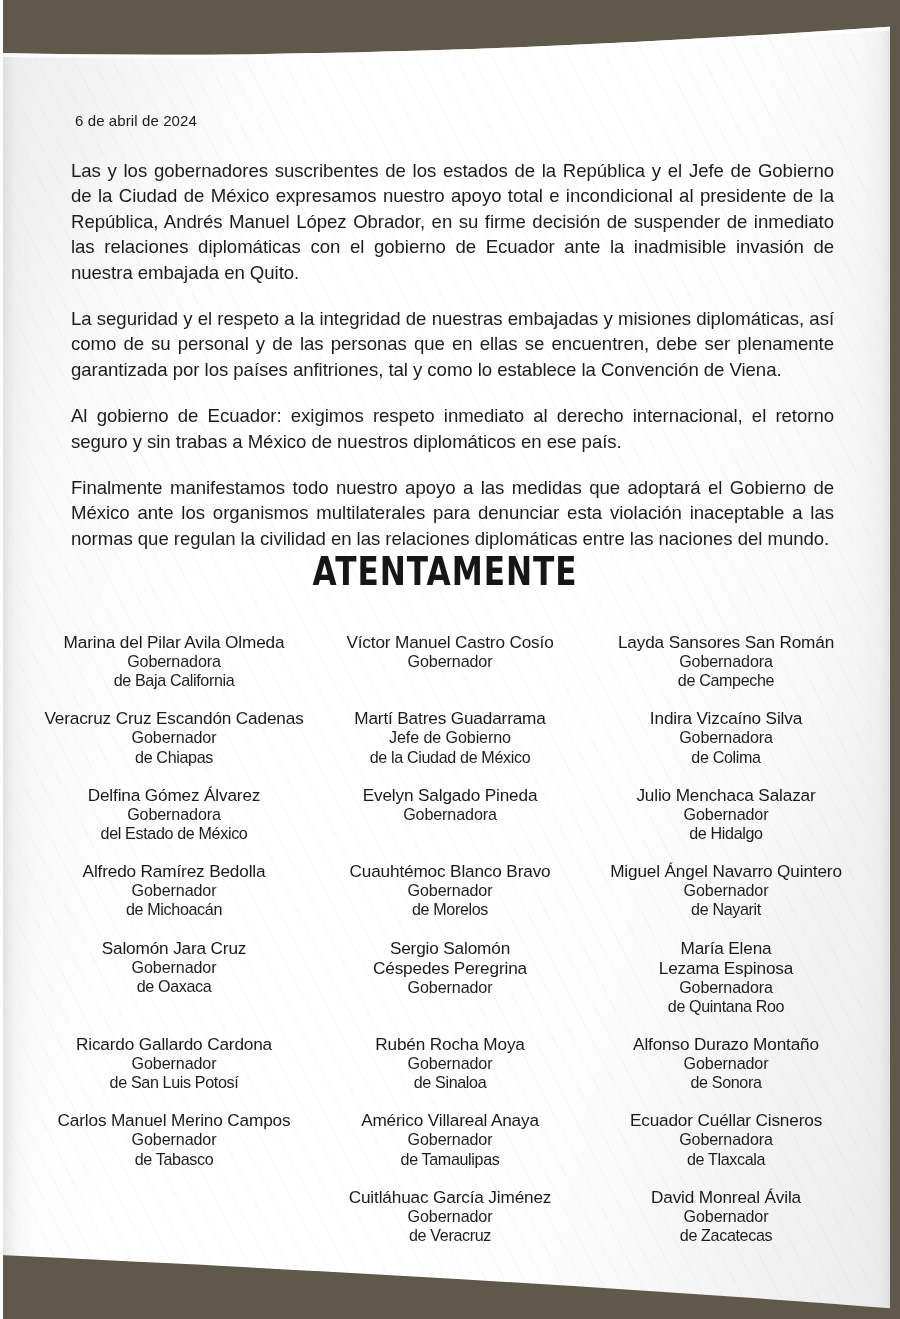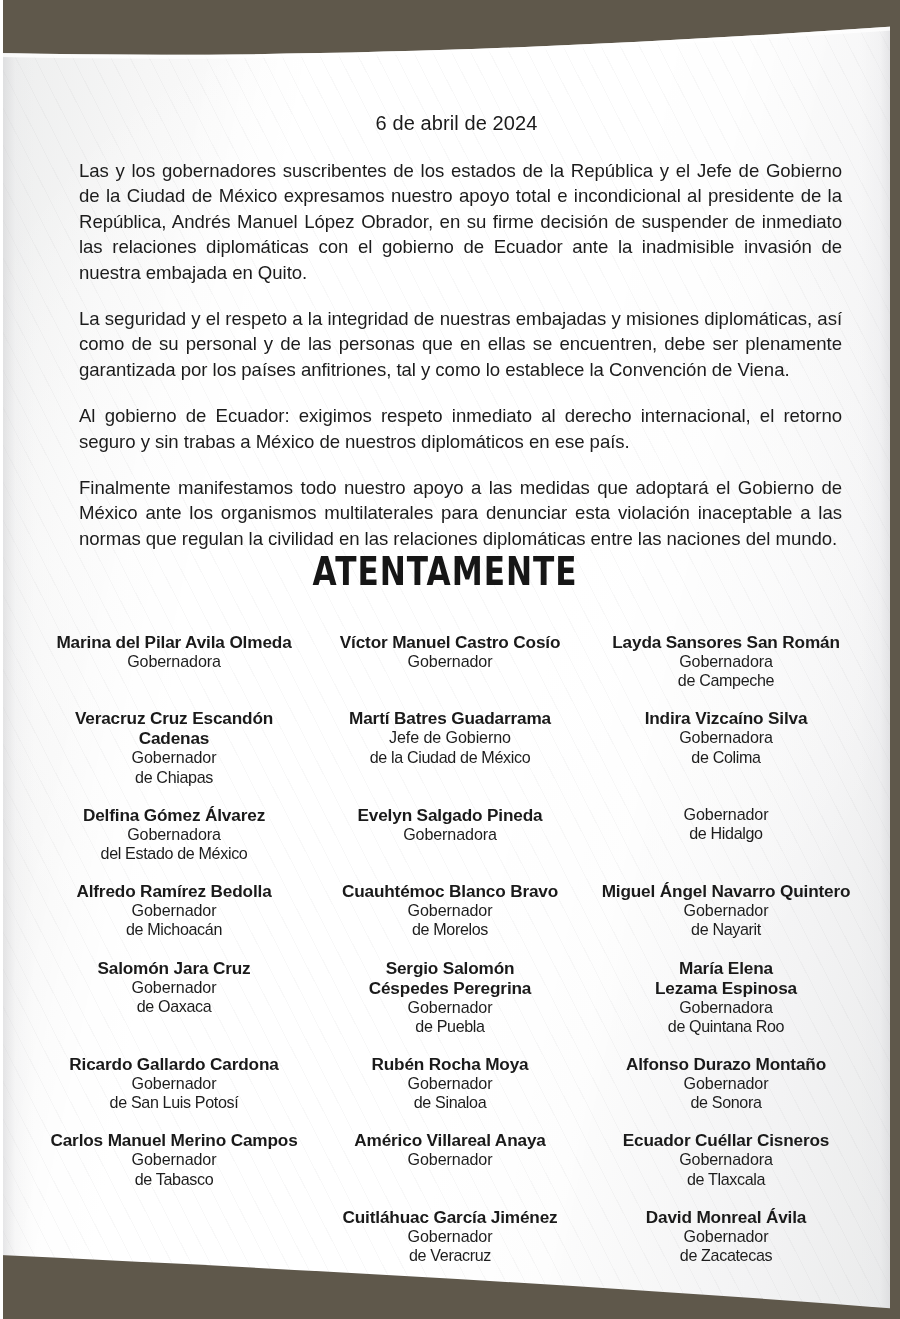--- a/index.html
+++ b/index.html
@@ -107,29 +107,29 @@
     left: 0; top: 0;
     width: 900px;
     height: 1319px;
   }
 
   #doc-date {
     position: absolute;
     left: 75px;
     top: 112px;
     width: 763px;
-    text-align: center;
-    font-size: 20px;
+    text-align: left;
+    font-size: 15px;
     color: #1b1b1b;
     letter-spacing: .1px;
   }
 
   #body-copy {
     position: absolute;
-    left: 79px;
+    left: 71px;
     top: 158px;
     width: 763px;
   }
   .para {
     margin: 0 0 21px 0;
     font-size: 18.6px;
     line-height: 25.4px;
     color: #1c1c1c;
     text-align: justify;
     text-justify: inter-word;
@@ -172,21 +172,21 @@
   .sig-cell {
     flex: 1 1 0;
     text-align: center;
     padding: 0 4px;
   }
   .sig-row.final .sig-cell {
     flex: 0 0 auto;
     width: 268px;
   }
   .sig-name {
-    font-weight: bold;
+    font-weight: normal;
     font-size: 17.2px;
     line-height: 20px;
     color: #1a1a1a;
     letter-spacing: -0.15px;
   }
   .sig-title {
     font-size: 16.1px;
     line-height: 19.2px;
     color: #1d1d1d;
     letter-spacing: -0.1px;
@@ -236,20 +236,21 @@
         <p class="para">Finalmente manifestamos todo nuestro apoyo a las medidas que adoptará el Gobierno de México ante los organismos multilaterales para denunciar esta violación inaceptable a las normas que regulan la civilidad en las relaciones diplomáticas entre las naciones del mundo.</p>
       </div>
 
     <div id="atentamente">ATENTAMENTE</div>
 
     <div id="signatures">
         <div class="sig-row">
           <div class="sig-cell">
             <div class="sig-name">Marina del Pilar Avila Olmeda</div>
             <div class="sig-title">Gobernadora</div>
+            <div class="sig-place">de Baja California</div>
           </div>
           <div class="sig-cell">
             <div class="sig-name">Víctor Manuel Castro Cosío</div>
             <div class="sig-title">Gobernador</div>
           </div>
           <div class="sig-cell">
             <div class="sig-name">Layda Sansores San Román</div>
             <div class="sig-title">Gobernadora</div>
             <div class="sig-place">de Campeche</div>
           </div>
@@ -275,20 +276,21 @@
           <div class="sig-cell">
             <div class="sig-name">Delfina Gómez Álvarez</div>
             <div class="sig-title">Gobernadora</div>
             <div class="sig-place">del Estado de México</div>
           </div>
           <div class="sig-cell">
             <div class="sig-name">Evelyn Salgado Pineda</div>
             <div class="sig-title">Gobernadora</div>
           </div>
           <div class="sig-cell">
+            <div class="sig-name">Julio Menchaca Salazar</div>
             <div class="sig-title">Gobernador</div>
             <div class="sig-place">de Hidalgo</div>
           </div>
         </div>
         <div class="sig-row">
           <div class="sig-cell">
             <div class="sig-name">Alfredo Ramírez Bedolla</div>
             <div class="sig-title">Gobernador</div>
             <div class="sig-place">de Michoacán</div>
           </div>
@@ -305,21 +307,20 @@
         </div>
         <div class="sig-row">
           <div class="sig-cell">
             <div class="sig-name">Salomón Jara Cruz</div>
             <div class="sig-title">Gobernador</div>
             <div class="sig-place">de Oaxaca</div>
           </div>
           <div class="sig-cell">
             <div class="sig-name">Sergio Salomón<br>Céspedes Peregrina</div>
             <div class="sig-title">Gobernador</div>
-            <div class="sig-place">de Puebla</div>
           </div>
           <div class="sig-cell">
             <div class="sig-name">María Elena<br>Lezama Espinosa</div>
             <div class="sig-title">Gobernadora</div>
             <div class="sig-place">de Quintana Roo</div>
           </div>
         </div>
         <div class="sig-row">
           <div class="sig-cell">
             <div class="sig-name">Ricardo Gallardo Cardona</div>
@@ -339,20 +340,21 @@
         </div>
         <div class="sig-row">
           <div class="sig-cell">
             <div class="sig-name">Carlos Manuel Merino Campos</div>
             <div class="sig-title">Gobernador</div>
             <div class="sig-place">de Tabasco</div>
           </div>
           <div class="sig-cell">
             <div class="sig-name">Américo Villareal Anaya</div>
             <div class="sig-title">Gobernador</div>
+            <div class="sig-place">de Tamaulipas</div>
           </div>
           <div class="sig-cell">
             <div class="sig-name">Ecuador Cuéllar Cisneros</div>
             <div class="sig-title">Gobernadora</div>
             <div class="sig-place">de Tlaxcala</div>
           </div>
         </div>
         <div class="sig-row final">
           <div class="sig-cell">
             <div class="sig-name">Cuitláhuac García Jiménez</div>

